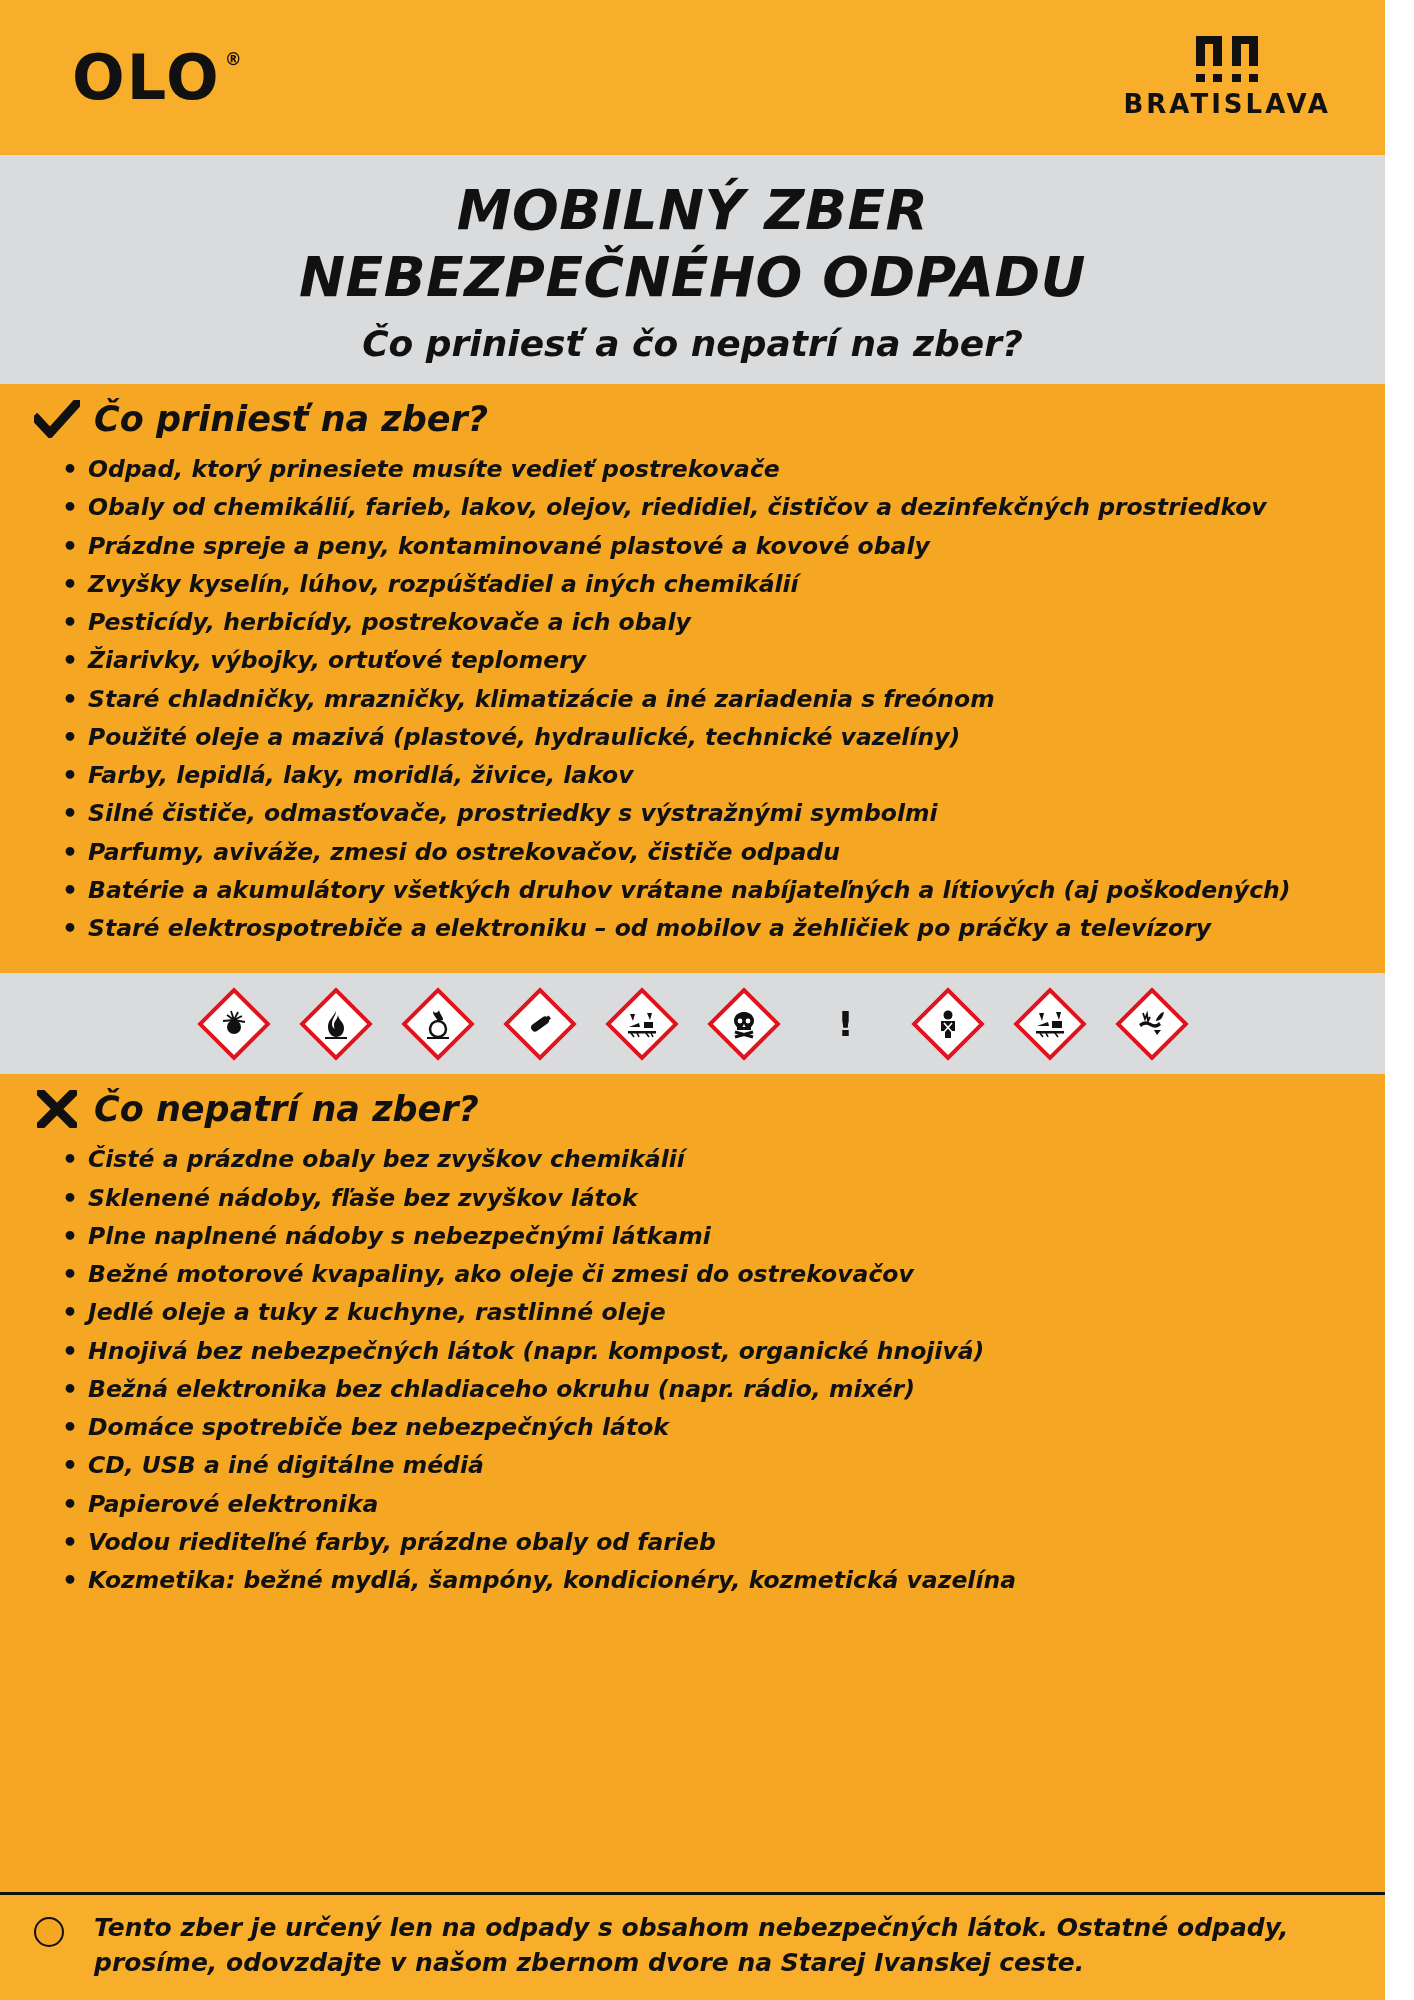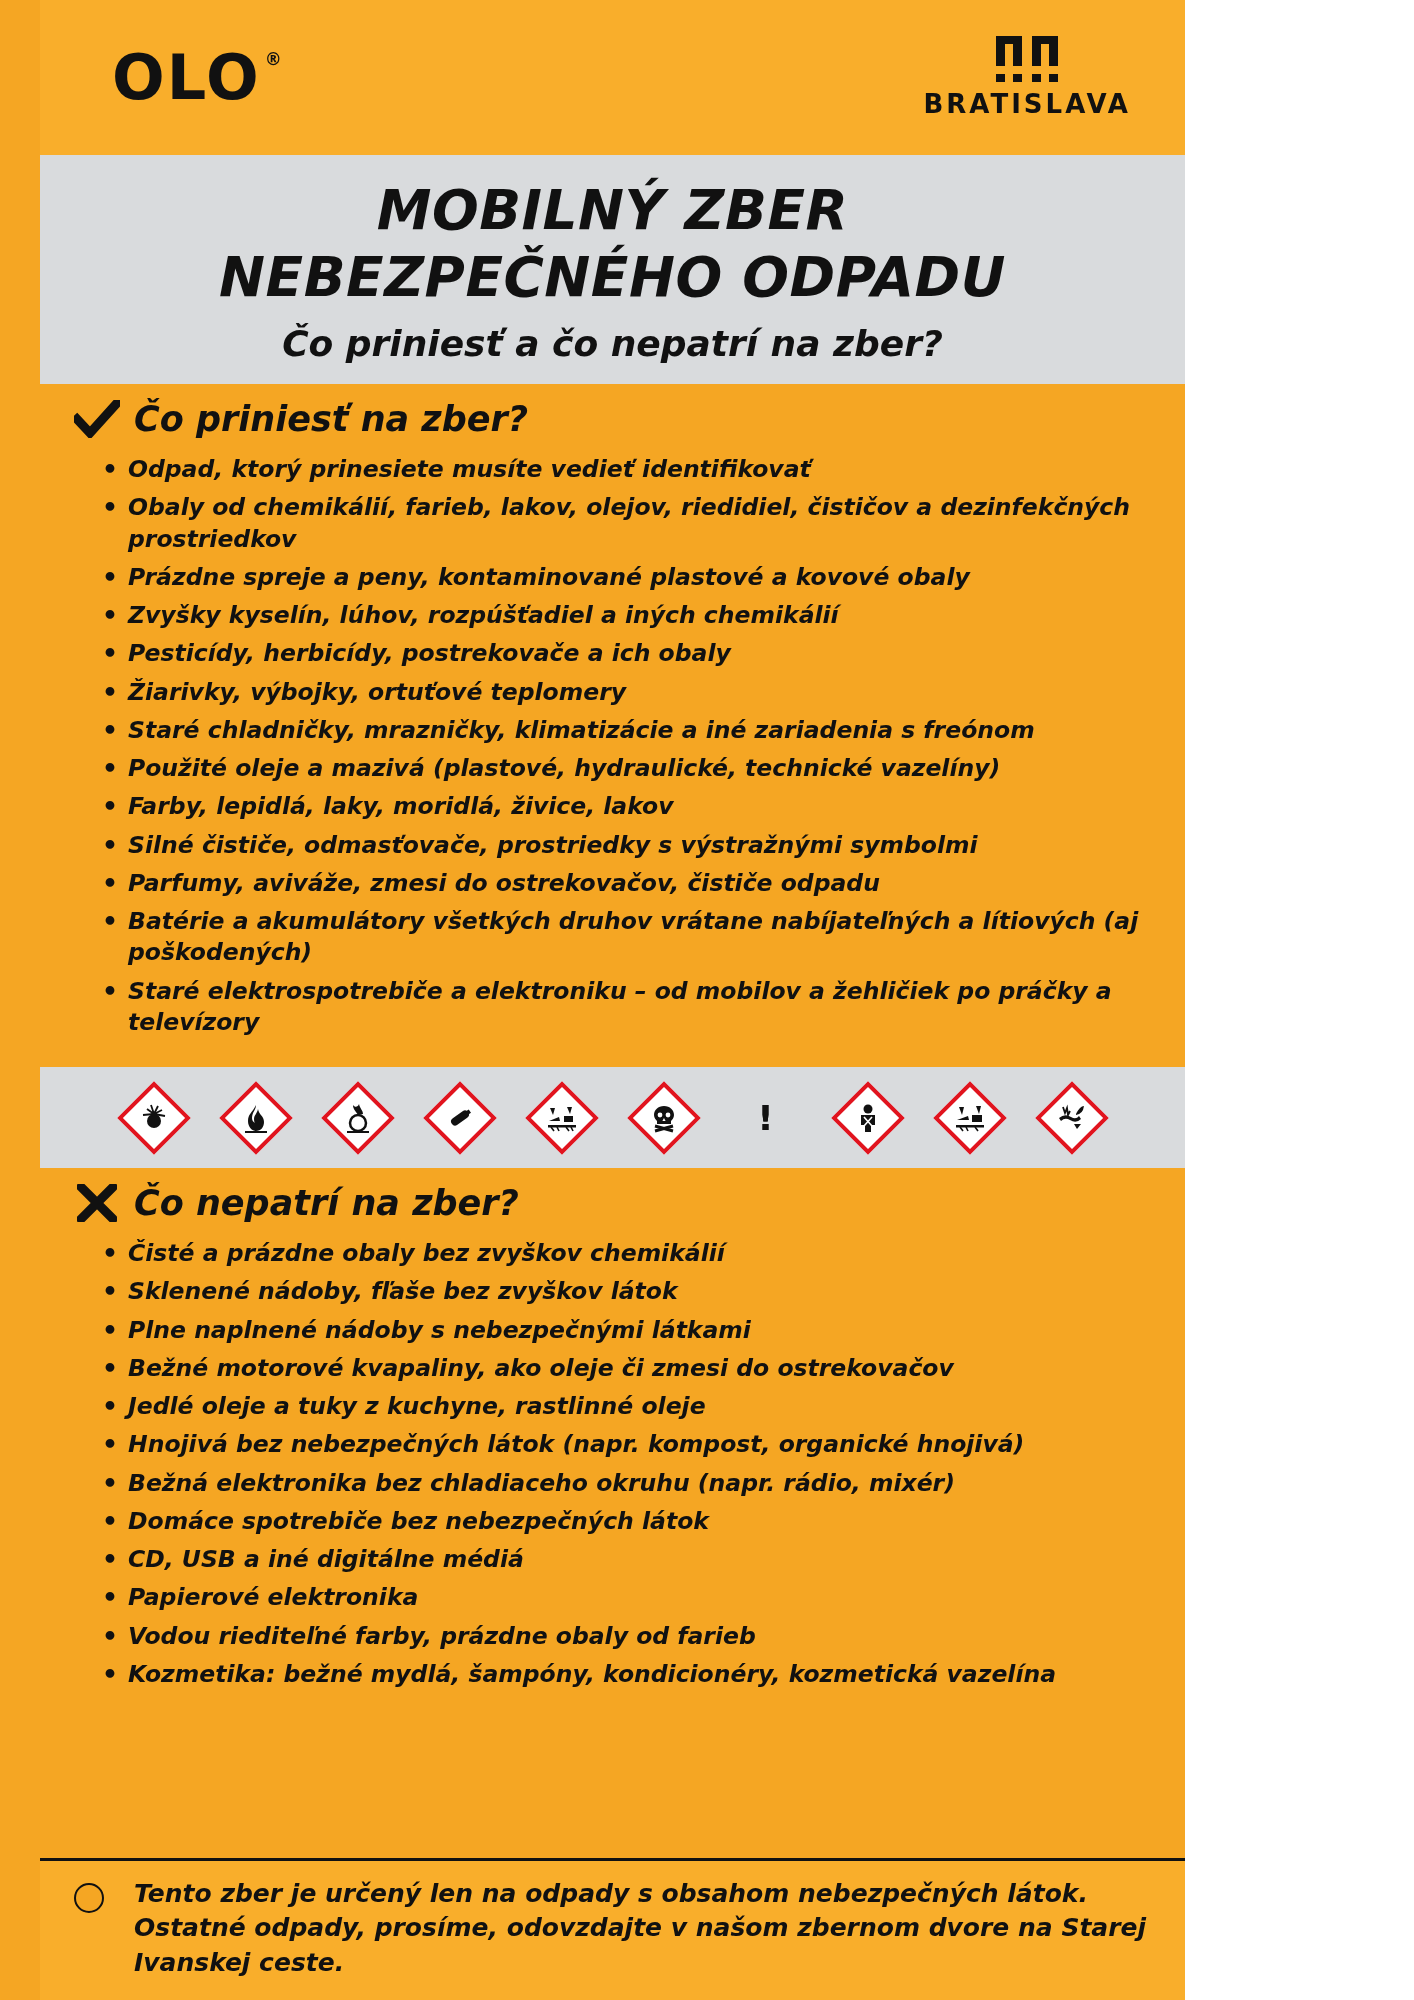--- a/index.html
+++ b/index.html
@@ -6,27 +6,26 @@
     margin: 0;
     padding: 0;
     background: #ffffff;
   }
   body {
     width: 1414px;
     font-family: "DejaVu Sans", "Liberation Sans", sans-serif;
     color: #111111;
   }
   .poster {
-    width: 1145px;
+    width: 1385px;
     min-height: 2000px;
     background: #F5A623;
     position: relative;
     display: flex;
     flex-direction: column;
-    padding-left: 40px;
   }
 
   
   .header {
     background: #F9AE2B;
     height: 155px;
     display: flex;
     align-items: center;
     justify-content: space-between;
     padding: 0 54px 0 72px;
@@ -250,21 +249,21 @@
   <div class="section">
     <div class="section-head">
       <span class="mark">
         <svg width="46" height="38" viewBox="0 0 46 38">
           <path d="M3 19 L16 33 L43 3" stroke="#111111" stroke-width="9" fill="none" stroke-linecap="square"></path>
         </svg>
       </span>
       <h2>Čo priniesť na zber?</h2>
     </div>
     <ul class="items">
-      <li>Odpad, ktorý prinesiete musíte vedieť identifikovať</li>
+      <li>Odpad, ktorý prinesiete musíte vedieť postrekovače</li>
       <li>Obaly od chemikálií, farieb, lakov, olejov, riedidiel, čističov a dezinfekčných prostriedkov</li>
       <li>Prázdne spreje a peny, kontaminované plastové a kovové obaly</li>
       <li>Zvyšky kyselín, lúhov, rozpúšťadiel a iných chemikálií</li>
       <li>Pesticídy, herbicídy, postrekovače a ich obaly</li>
       <li>Žiarivky, výbojky, ortuťové teplomery</li>
       <li>Staré chladničky, mrazničky, klimatizácie a iné zariadenia s freónom</li>
       <li>Použité oleje a mazivá (plastové, hydraulické, technické vazelíny)</li>
       <li>Farby, lepidlá, laky, moridlá, živice, lakov</li>
       <li>Silné čističe, odmasťovače, prostriedky s výstražnými symbolmi</li>
       <li>Parfumy, aviváže, zmesi do ostrekovačov, čističe odpadu</li>

